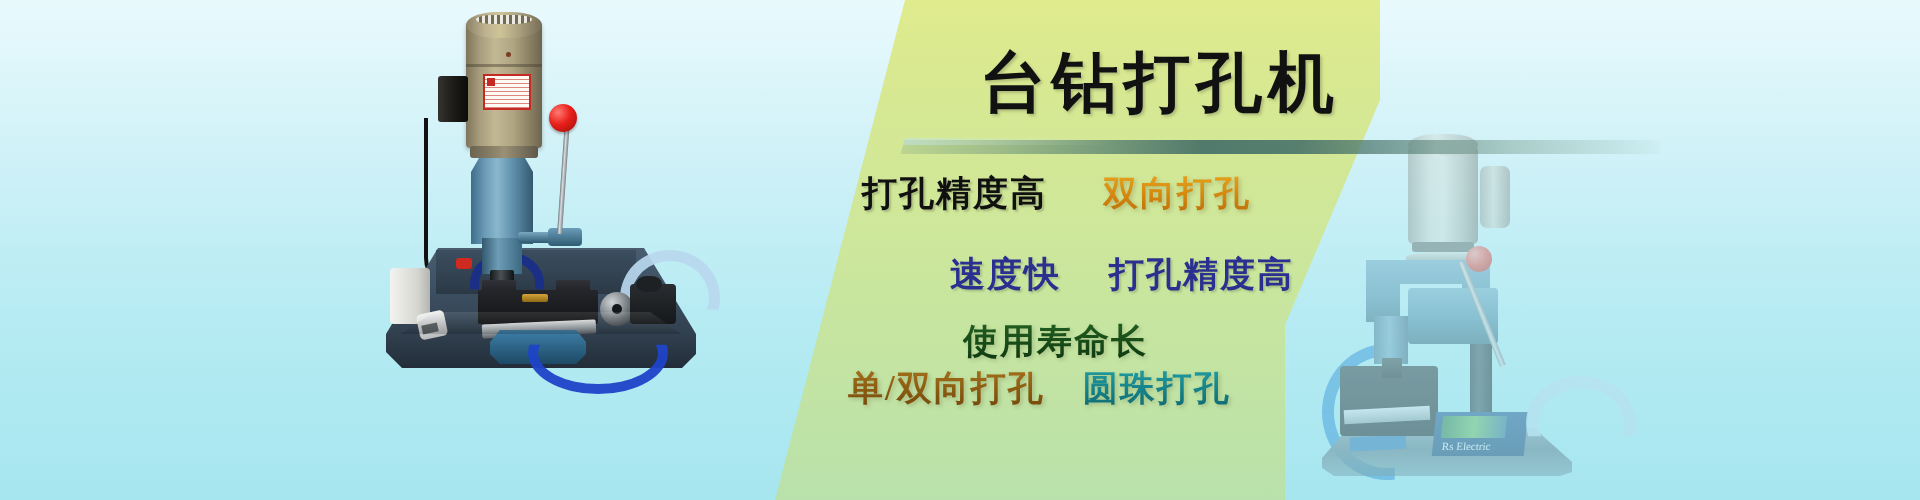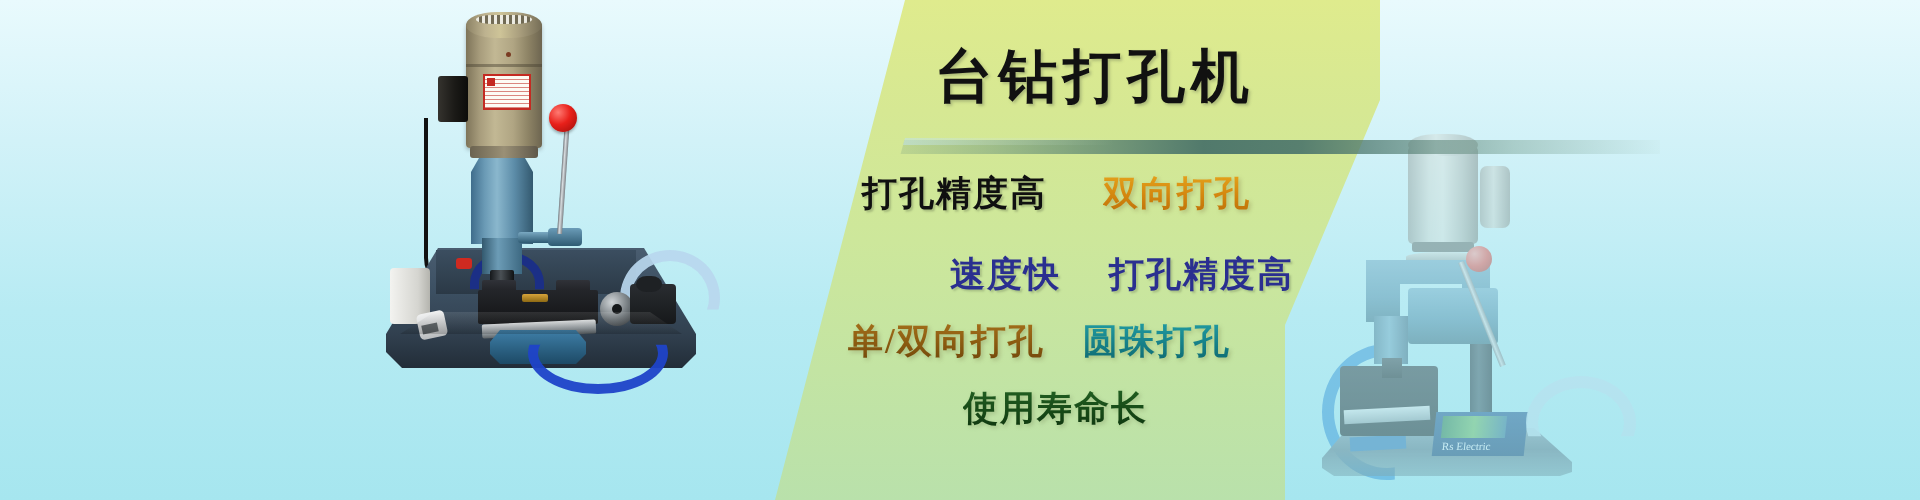--- a/index.html
+++ b/index.html
@@ -41,22 +41,22 @@
       rgba(110,150,132,0.40) 82%,
       rgba(150,178,150,0.05) 100%);
   }
   .divider-hi{
     position:absolute;left:855px;top:0px;width:260px;height:7px;
     background:linear-gradient(to right,rgba(190,225,235,0.75),rgba(205,232,225,0.25),rgba(210,232,200,0.0));
   }
 
   
   .title{
-    position:absolute;left:935px;top:38px;
-    font-size:58px;font-weight:bold;letter-spacing:6px;color:#111111;
+    position:absolute;left:980px;top:38px;
+    font-size:66px;font-weight:bold;letter-spacing:6px;color:#111111;
     font-family:"Liberation Serif","DejaVu Serif",serif;
     text-shadow:2px 2px 3px rgba(120,130,90,0.45);
     white-space:nowrap;
   }
 
   
   .features{position:absolute;left:820px;top:170px;width:620px;}
   .frow{display:flex;align-items:baseline;white-space:nowrap;}
   .frow.r1{justify-content:flex-start;padding-left:42px;margin-bottom:34px;}
   .frow.r2{justify-content:flex-start;padding-left:130px;margin-bottom:20px;margin-top:7px;}
@@ -405,25 +405,25 @@
       <span class="gap-a"></span>
       <span class="feat c-orange">双向打孔</span>
     </div>
 
     <div class="frow r2">
       <span class="feat c-blue">速度快</span>
       <span class="gap-b"></span>
       <span class="feat c-blue">打孔精度高</span>
     </div>
 
+    <div class="frow r4">
+      <span class="feat c-green">使用寿命长</span>
+    </div>
+
     <div class="frow r3">
       <span class="feat c-brown">单/双向打孔</span>
       <span class="gap-c"></span>
       <span class="feat c-teal">圆珠打孔</span>
     </div>
 
-    <div class="frow r4">
-      <span class="feat c-green">使用寿命长</span>
-    </div>
-
   </div>
 
 </div>
 
 </body></html>

